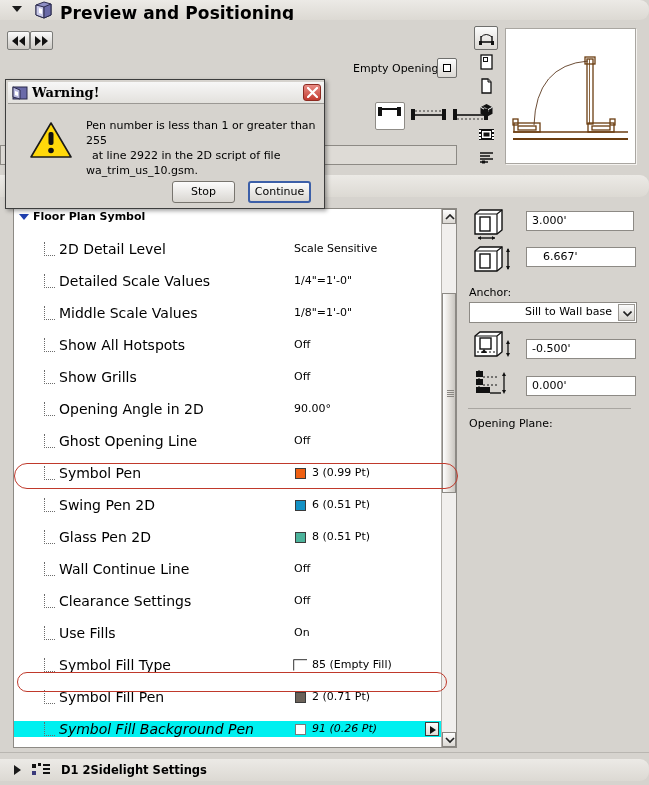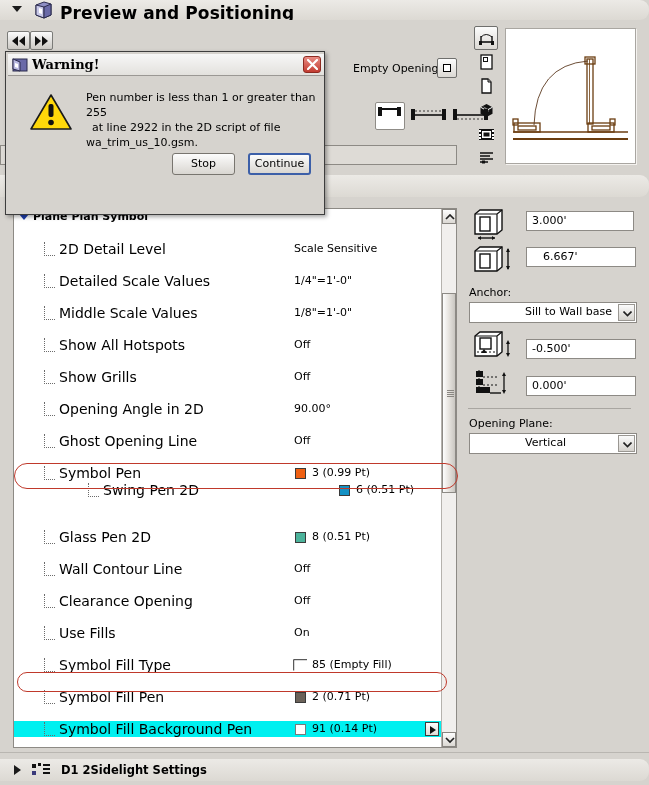--- a/index.html
+++ b/index.html
@@ -98,21 +98,21 @@
   }
   .wall-opt { position:absolute; top:6px; cursor:pointer; }
 
   .mid-field {
     position: absolute; left: 0px; top: 145px; width: 457px; height: 20px;
     background:#dedbd6; border:1px solid #8d8a85;
   }
 
   
   .dialog {
-    position: absolute; left: 5px; top: 51px; width: 320px; height: 164px;
+    position: absolute; left: 5px; top: 79px; width: 320px; height: 130px;
     background: #d6d3ce;
     border: 1px solid #3d3d3d;
     box-shadow: 2px 2px 4px rgba(0,0,0,.35);
     z-index: 50;
     padding-left: 17px;
   }
   .dlg-title {
     position:absolute; left:2px; top:2px; width:316px; height:22px;
     background: linear-gradient(#f7f7f7,#e3e1dd);
     border-bottom:1px solid #9b9894;
@@ -430,21 +430,21 @@
       </div>
       <div class="dlg-btn stop">Stop</div>
       <div class="dlg-btn cont">Continue</div>
     </div>
   </div>
 
   <div class="plist">
     <div id="plist-rows" style="position:absolute;left:0;top:0;width:428px;">
         <div class="prow group" style="top: 0px;">
           <span class="pcaret-open"></span>
-          <span class="glabel">Plane Plan Symbol</span>
+          <span class="glabel">Floor Plan Symbol</span>
         </div>
         <div class="prow" style="top: 16px; width: auto;">
           <span class="tree-elbow"></span>
           <span class="plabel">2D Detail Level</span>
           <span class="pvalue">Scale Sensitive</span>
         </div>
         <div class="prow" style="top: 32px; width: auto;">
           <span class="tree-elbow"></span>
           <span class="plabel">Detailed Scale Values</span>
           <span class="pvalue">1/4"=1'-0"</span>
@@ -473,40 +473,40 @@
           <span class="tree-elbow"></span>
           <span class="plabel">Ghost Opening Line</span>
           <span class="pvalue">Off</span>
         </div>
         <div class="prow" style="top: 128px; width: auto;">
           <span class="tree-elbow"></span>
           <span class="plabel">Symbol Pen</span>
           <span class="pswatch" style="background:#ef6012"></span>
           <span class="pval2">3 (0.99 Pt)</span>
         </div>
-        <div class="prow" style="top: 129px; width: auto; margin-left: 44px;">
+        <div class="prow" style="top: 144px; width: auto;">
           <span class="tree-elbow"></span>
           <span class="plabel">Swing Pen 2D</span>
           <span class="pswatch" style="background:#1391c4"></span>
           <span class="pval2">6 (0.51 Pt)</span>
         </div>
         <div class="prow" style="top: 160px; width: auto;">
           <span class="tree-elbow"></span>
           <span class="plabel">Glass Pen 2D</span>
           <span class="pswatch" style="background:#4cb39b"></span>
           <span class="pval2">8 (0.51 Pt)</span>
         </div>
         <div class="prow" style="top: 176px; width: auto;">
           <span class="tree-elbow"></span>
-          <span class="plabel">Wall Contour Line</span>
+          <span class="plabel">Wall Continue Line</span>
           <span class="pvalue">Off</span>
         </div>
         <div class="prow" style="top: 192px; width: auto;">
           <span class="tree-elbow"></span>
-          <span class="plabel">Clearance Opening</span>
+          <span class="plabel">Clearance Settings</span>
           <span class="pvalue">Off</span>
         </div>
         <div class="prow" style="top: 208px; width: auto;">
           <span class="tree-elbow"></span>
           <span class="plabel">Use Fills</span>
           <span class="pvalue">On</span>
         </div>
         <div class="prow" style="top: 224px; width: auto;">
           <span class="tree-elbow"></span>
           <span class="plabel">Symbol Fill Type</span>
@@ -516,25 +516,25 @@
               <path d="M0.7 0.7 H14" stroke="#333" stroke-width="1"></path>
             </svg></span>
           <span class="pval2">85 (Empty Fill)</span>
         </div>
         <div class="prow" style="top: 240px; width: auto;">
           <span class="tree-elbow"></span>
           <span class="plabel">Symbol Fill Pen</span>
           <span class="pswatch" style="background:#6b6259"></span>
           <span class="pval2">2 (0.71 Pt)</span>
         </div>
-        <div class="prow sel" style="top: 256px; width: 428px;">
+        <div class="prow sel" style="top: 256px; width: 428px; font-style: italic;">
           <span class="tree-elbow"></span>
           <span class="plabel">Symbol Fill Background Pen</span>
           <span class="pswatch nb" style="background:#ffffff;border-color:#7a7a7a"></span>
-          <span class="pval2">91 (0.14 Pt)</span>
+          <span class="pval2">91 (0.26 Pt)</span>
           <span class="sel-arrow">
             <svg width="6" height="8" viewBox="0 0 6 8">
               <path d="M0 0 L6 4 L0 8 Z" fill="#111"></path>
             </svg>
           </span>
         </div>
       </div>
 
     <div class="vscroll">
       <div class="vs-btn up">
@@ -624,28 +624,20 @@
         <path d="M33 6 V24" stroke="#111" stroke-width="1.3"></path>
         <path d="M33 4 L31 8 L35 8 Z" fill="#111"></path>
         <path d="M33 26 L31 22 L35 22 Z" fill="#111"></path>
       </svg>
     </div>
     <div class="rfield" style="left:63px; top:171px; width:110px;">0.000'</div>
 
     <div class="rdivider" style="top:203px;"></div>
 
     <div class="rlabel" style="left:6px; top:212px;">Opening Plane:</div>
-    <div class="rselect" style="left:6px; top:228px; width:168px;">
-      <div class="txt">Vertical</div>
-      <div class="arrow">
-        <svg width="9" height="6" viewBox="0 0 9 6">
-            <path d="M0.5 0.5 L4.5 4.5 L8.5 0.5" stroke="#222" stroke-width="1.6" fill="none"></path>
-          </svg>
-      </div>
-    </div>
   </div>
 
   <div class="bottom-sep"></div>
   <div class="bottom-bar">
     <div class="bb-caret"></div>
     <div class="bb-icon">
       <svg width="18" height="14" viewBox="0 0 18 14">
         <rect x="0" y="1" width="4" height="4" fill="#111"></rect>
         <rect x="0" y="8" width="4" height="4" fill="#3a3a7a"></rect>
         <rect x="6" y="0" width="3" height="3" fill="#111"></rect>

